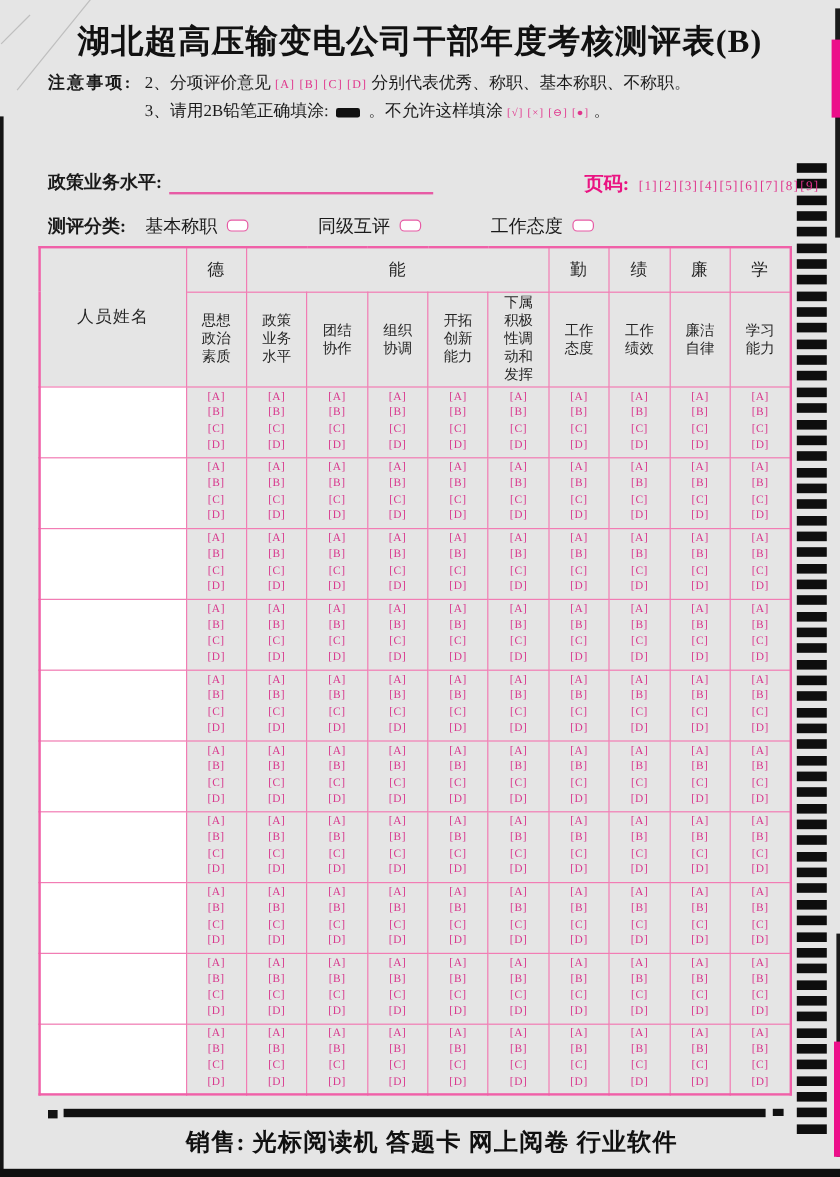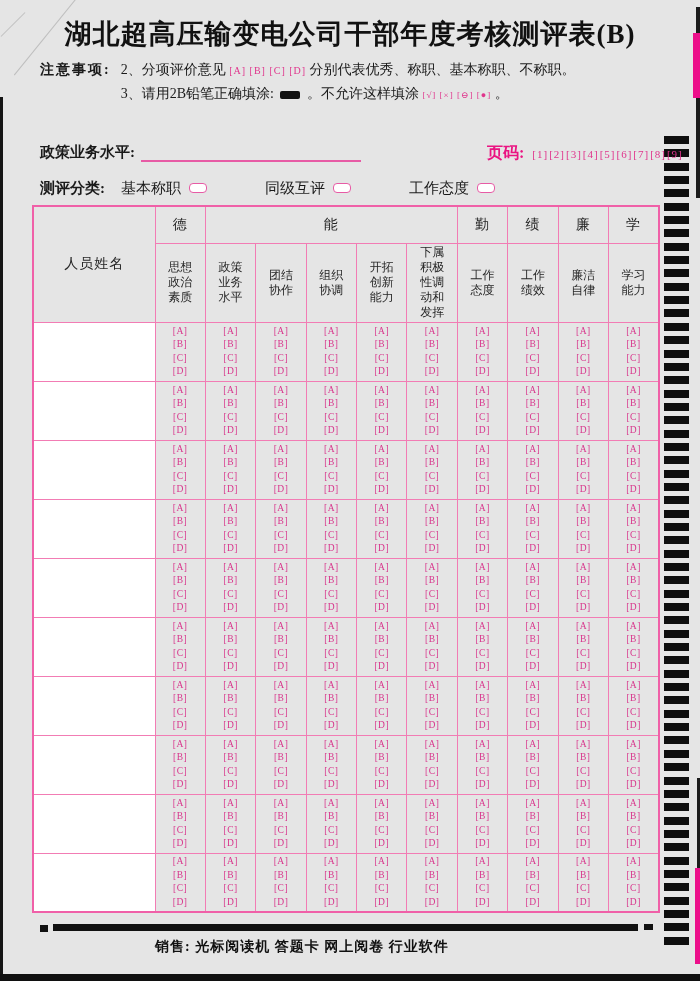--- a/index.html
+++ b/index.html
@@ -57,21 +57,21 @@
   tr.hrow2 th{font-size:12px;margin-top:45px;}
   .sub-inner{display:inline-block;width:2em;word-break:break-all;line-height:15px;font-size:12px;}
   th.name-h{font-size:14px;letter-spacing:2px;}
   tbody tr{height:59px;}
   td.opt-cell{padding:2px 0;}
   .opt{font-size:9.5px;line-height:13.5px;color:#d8358c;letter-spacing:0.5px;}
   td.name-cell{background:#fff;}
   
   .bb{position:absolute;background:#111;}
   .footer-sales{
-    position:absolute;top:938px;left:155px;font-size:14px;font-weight:bold;color:#111;
+    position:absolute;top:938px;left:155px;font-size:20px;font-weight:bold;color:#111;
     letter-spacing:1px;white-space:nowrap;
   }
   
   .timing-col{position:absolute;left:664px;top:136px;width:25px;}
   .tmark{width:25px;height:8px;background:#0e0e0e;margin-bottom:5.35px;}
   .edge{position:absolute;}
   .diag{position:absolute;height:1px;background:#9f9f9f;opacity:0.55;}
 </style>
 </head>
 <body>

